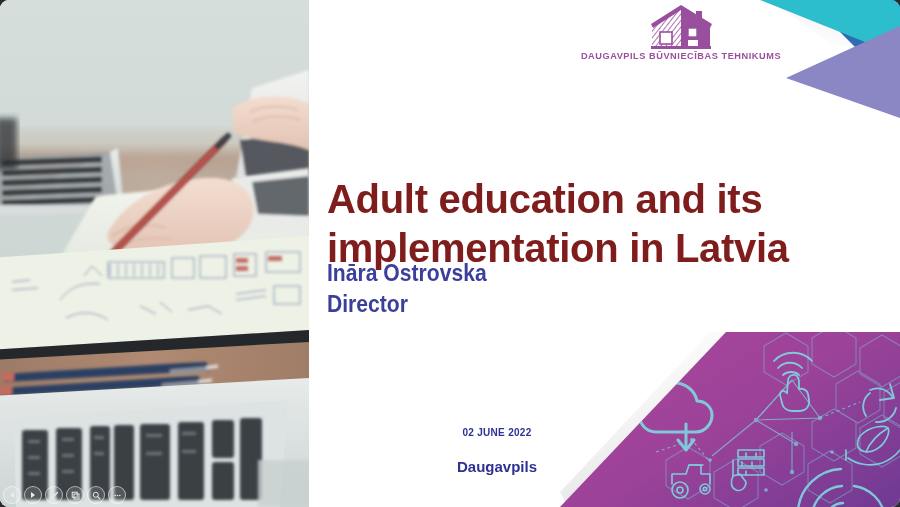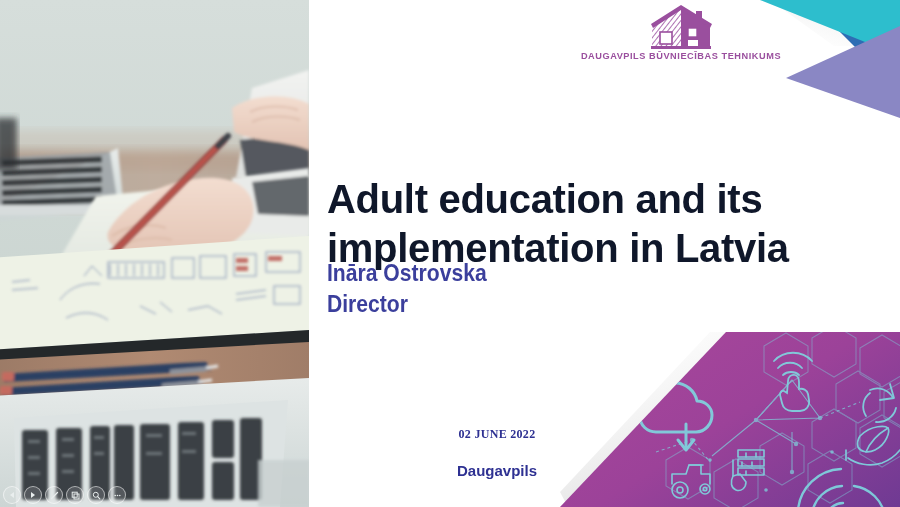--- a/index.html
+++ b/index.html
@@ -4,20 +4,21 @@
 <title>Presentation Title Slide</title>
 <style>
   html,body{margin:0;padding:0;background:#2b2b2b;}
   body{font-family:"Liberation Sans","DejaVu Sans",sans-serif;}
 
   .slide{
     position:relative;
     width:900px;height:507px;
     background:#ffffff;
     overflow:hidden;
+    border-radius:9px;
   }
 
   
   .photo{
     position:absolute;left:0;top:0;width:309px;height:507px;
     overflow:hidden;
     background:#cdd8d4;
   }
   .photo svg{display:block;width:309px;height:507px;}
 
@@ -49,41 +50,41 @@
   }
 
   
   .content{
     position:absolute;left:327px;top:0;width:520px;height:507px;
   }
   .title{
     position:absolute;top:148px;left:0;width:500px;
     font-size:40px;line-height:1.22;
     font-weight:bold;
-    color:#0f172a;
+    color:#7f1d1d;
     letter-spacing:-.3px;
   }
   .title .l2{display:block;}
   .presenter{
     position:absolute;top:258px;left:0;width:400px;
     font-size:24px;line-height:1.28;
     font-weight:bold;
     color:#3b3f9c;
     font-family:"Liberation Sans Narrow","Liberation Sans",sans-serif;
     transform:scaleX(.88);transform-origin:left center;
   }
   .presenter .role{display:block;}
 
   .datebox{
     position:absolute;top:427px;left:0;width:340px;
     text-align:center;
     color:#2e3192;
     font-weight:bold;
   }
-  .datebox .date{display:block;font-size:12px;letter-spacing:.3px;font-family:Liberation Serif, serif;}
+  .datebox .date{display:block;font-size:10px;letter-spacing:.3px;}
   .datebox .city{display:block;font-size:15px;margin-top:20px;}
 
   
   .toolbar{
     position:absolute;left:3px;bottom:3px;
     display:flex;gap:3px;align-items:center;
     z-index:40;
   }
   .tb-btn{
     width:16px;height:16px;border-radius:50%;

